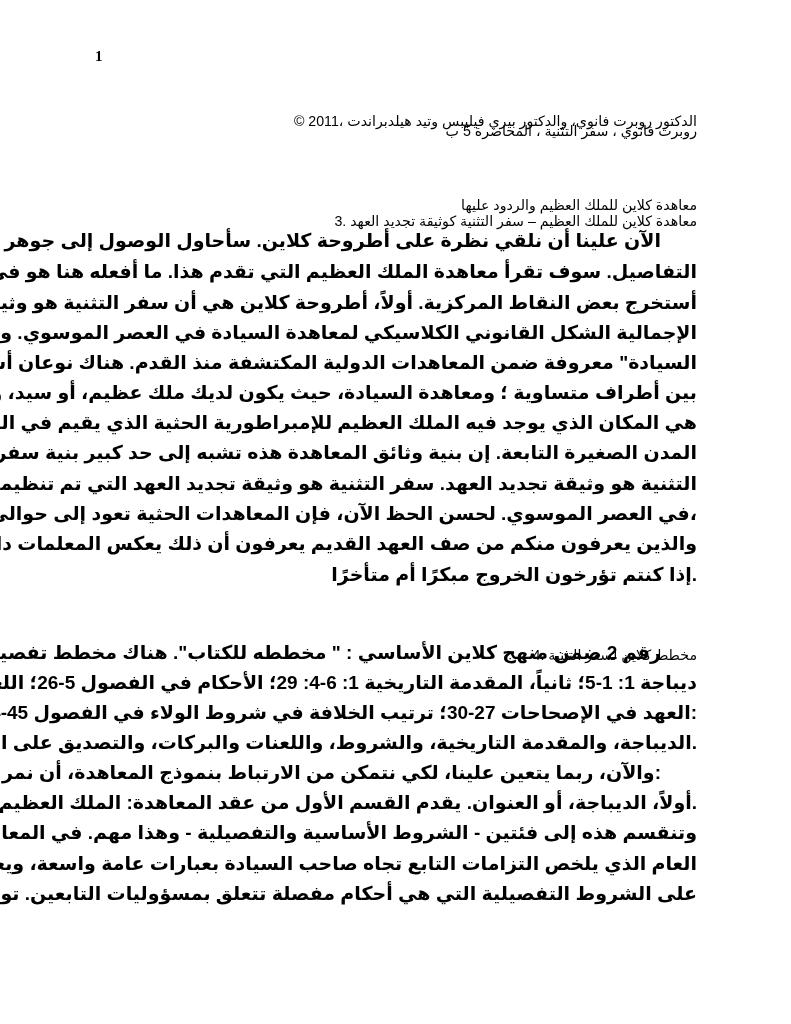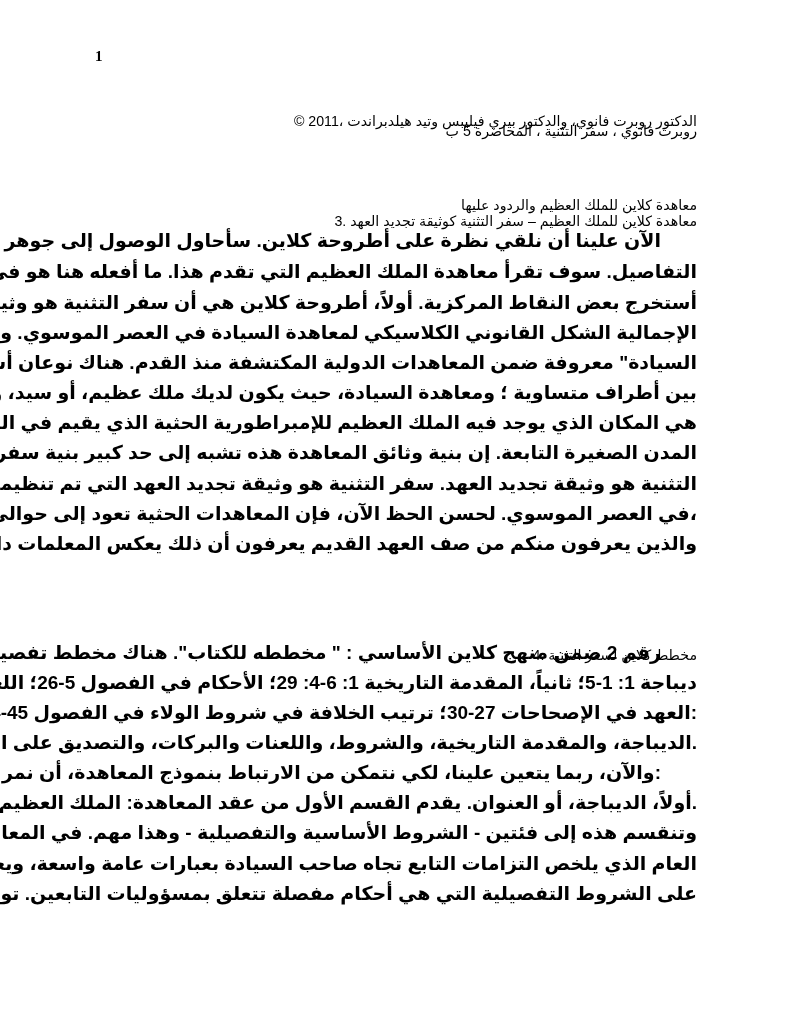--- a/index.html
+++ b/index.html
@@ -44,20 +44,21 @@
   <div class="line body-line" style="top:263px;">التفاصيل. سوف تقرأ معاهدة الملك العظيم التي تقدم هذا. ما أفعله هنا هو في الأساس ما ستقرأه، ولكن ربما</div>
   <div class="line body-line" style="top:294px;">أستخرج بعض النقاط المركزية. أولاً، أطروحة كلاين هي أن سفر التثنية هو وثيقة تجديد للعهد تُظهر في بنيتها</div>
   <div class="line body-line" style="top:324px;">الإجمالية الشكل القانوني الكلاسيكي لمعاهدة السيادة في العصر الموسوي. والآن يعرف معظمكم أن "معاهدة</div>
   <div class="line body-line" style="top:354px;">السيادة" معروفة ضمن المعاهدات الدولية المكتشفة منذ القدم. هناك نوعان أساسيان: معاهدة التكافؤ، وهي ترتيب</div>
   <div class="line body-line" style="top:384px;">بين أطراف متساوية ؛ ومعاهدة السيادة، حيث يكون لديك ملك عظيم، أو سيد، ودولة تابعة، أو تابعة. معاهدة السيادة</div>
   <div class="line body-line" style="top:414px;">هي المكان الذي يوجد فيه الملك العظيم للإمبراطورية الحثية الذي يقيم في المقام الأول علاقة معاهدة مع دول</div>
   <div class="line body-line" style="top:444px;">المدن الصغيرة التابعة. إن بنية وثائق المعاهدة هذه تشبه إلى حد كبير بنية سفر التثنية. لذلك يقول كلاين أن سفر</div>
   <div class="line body-line" style="top:475px;">التثنية هو وثيقة تجديد العهد. سفر التثنية هو وثيقة تجديد العهد التي تم تنظيمها وفقًا للبنية القانونية لمعاهدات السيادة</div>
   <div class="line body-line" style="top:505px;">،في العصر الموسوي. لحسن الحظ الآن، فإن المعاهدات الحثية تعود إلى حوالي 1400 إلى 1200 قبل الميلاد</div>
   <div class="line body-line" style="top:535px;">والذين يعرفون منكم من صف العهد القديم يعرفون أن ذلك يعكس المعلمات داخل العصر الموسوي اعتمادًا على ما</div>
+  <div class="line body-line last" style="top:566px;">.إذا كنتم تؤرخون الخروج مبكرًا أم متأخرًا</div>
 
   <div class="line meta-line" style="top:614px;margin-top:32px;">مخطط كلاين لسفر التثنية .4</div>
 
   <div class="line body-line first" style="top:644px;">رقم 2 ضمن منهج كلاين الأساسي : " مخططه للكتاب". هناك مخطط تفصيلي، ولكن في الأساس لديك</div>
   <div class="line body-line" style="top:674px;">ديباجة 1: 1-5؛ ثانياً، المقدمة التاريخية 1: 6-4: 29؛ الأحكام في الفصول 5-26؛ اللعنات والبركات وتصديق</div>
   <div class="line body-line" style="top:704px;">:العهد في الإصحاحات 27-30؛ ترتيب الخلافة في شروط الولاء في الفصول 45-34. أجزاء المعاهدة هي</div>
   <div class="line body-line" style="top:734px;">.الديباجة، والمقدمة التاريخية، والشروط، واللعنات والبركات، والتصديق على العهد، وترتيب الخلافة وتأكيدها</div>
   <div class="line body-line first" style="top:764px;">:والآن، ربما يتعين علينا، لكي نتمكن من الارتباط بنموذج المعاهدة، أن نمر عبر هيكل النموذج الموحد</div>
   <div class="line body-line" style="top:794px;">.أولاً، الديباجة، أو العنوان. يقدم القسم الأول من عقد المعاهدة: الملك العظيم. ثانياً، المقدمة التاريخية. ثالثاً: الشروط</div>
   <div class="line body-line" style="top:824px;">وتنقسم هذه إلى فئتين - الشروط الأساسية والتفصيلية - وهذا مهم. في المعاهدة، تحصل عادةً على نوع من البيان</div>

